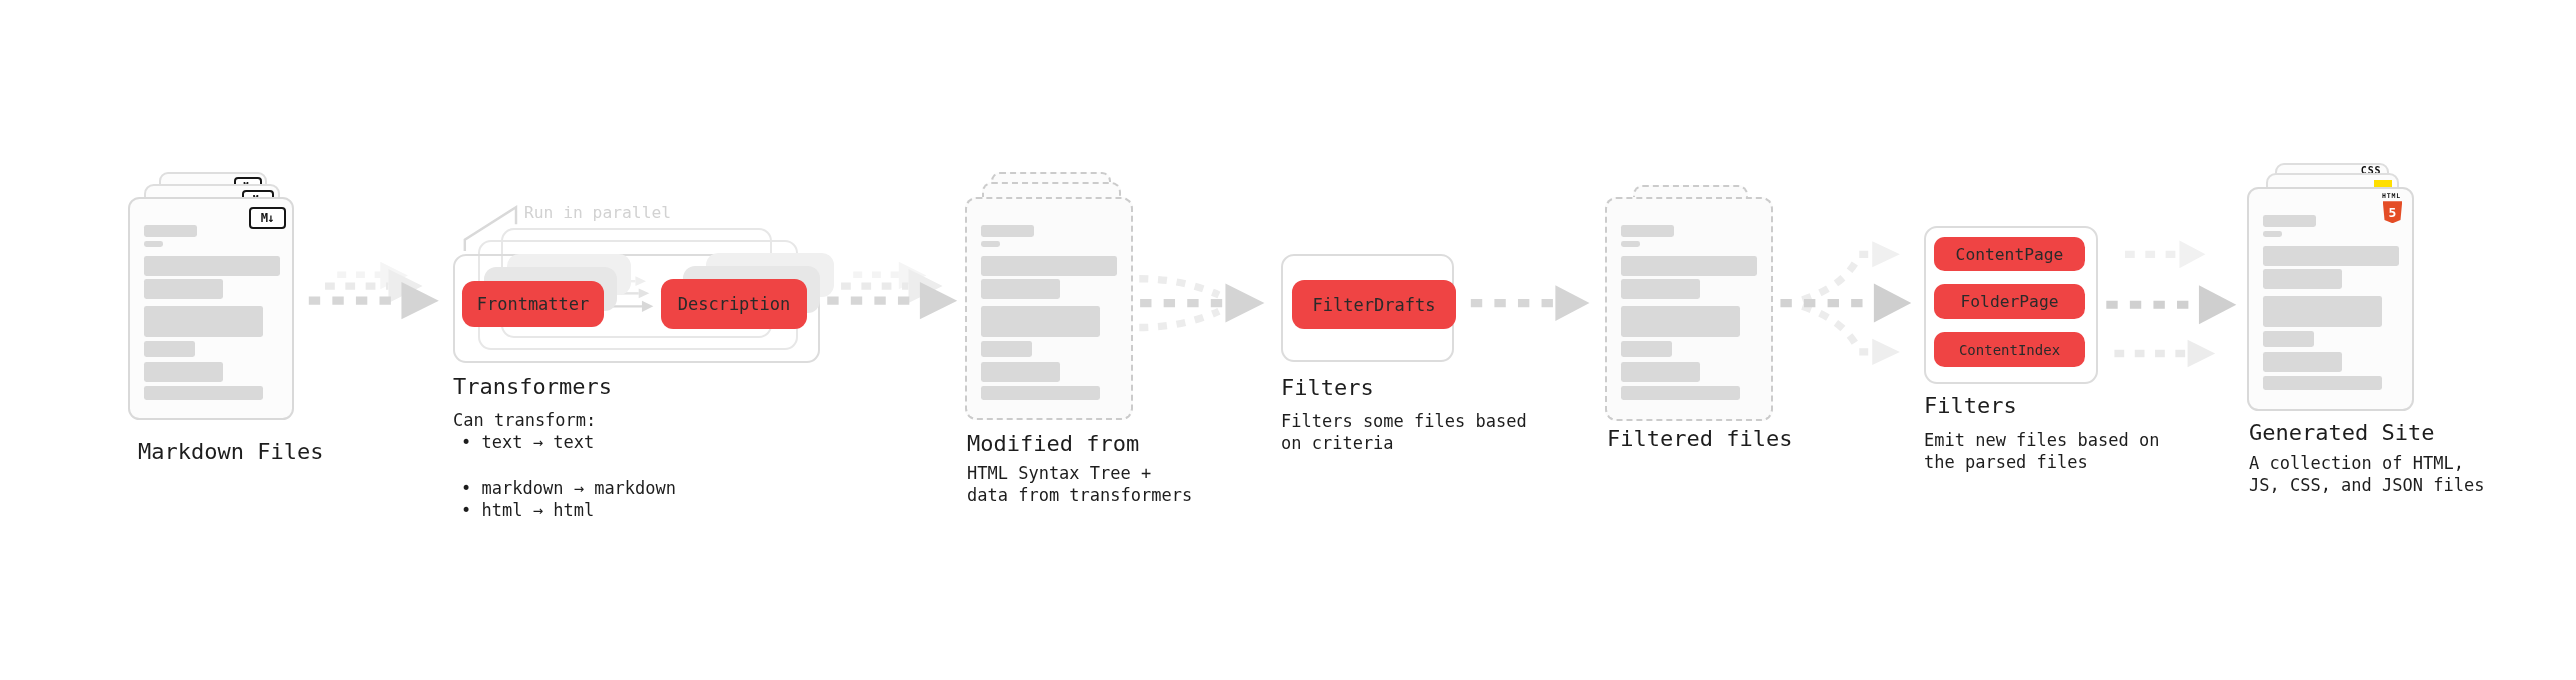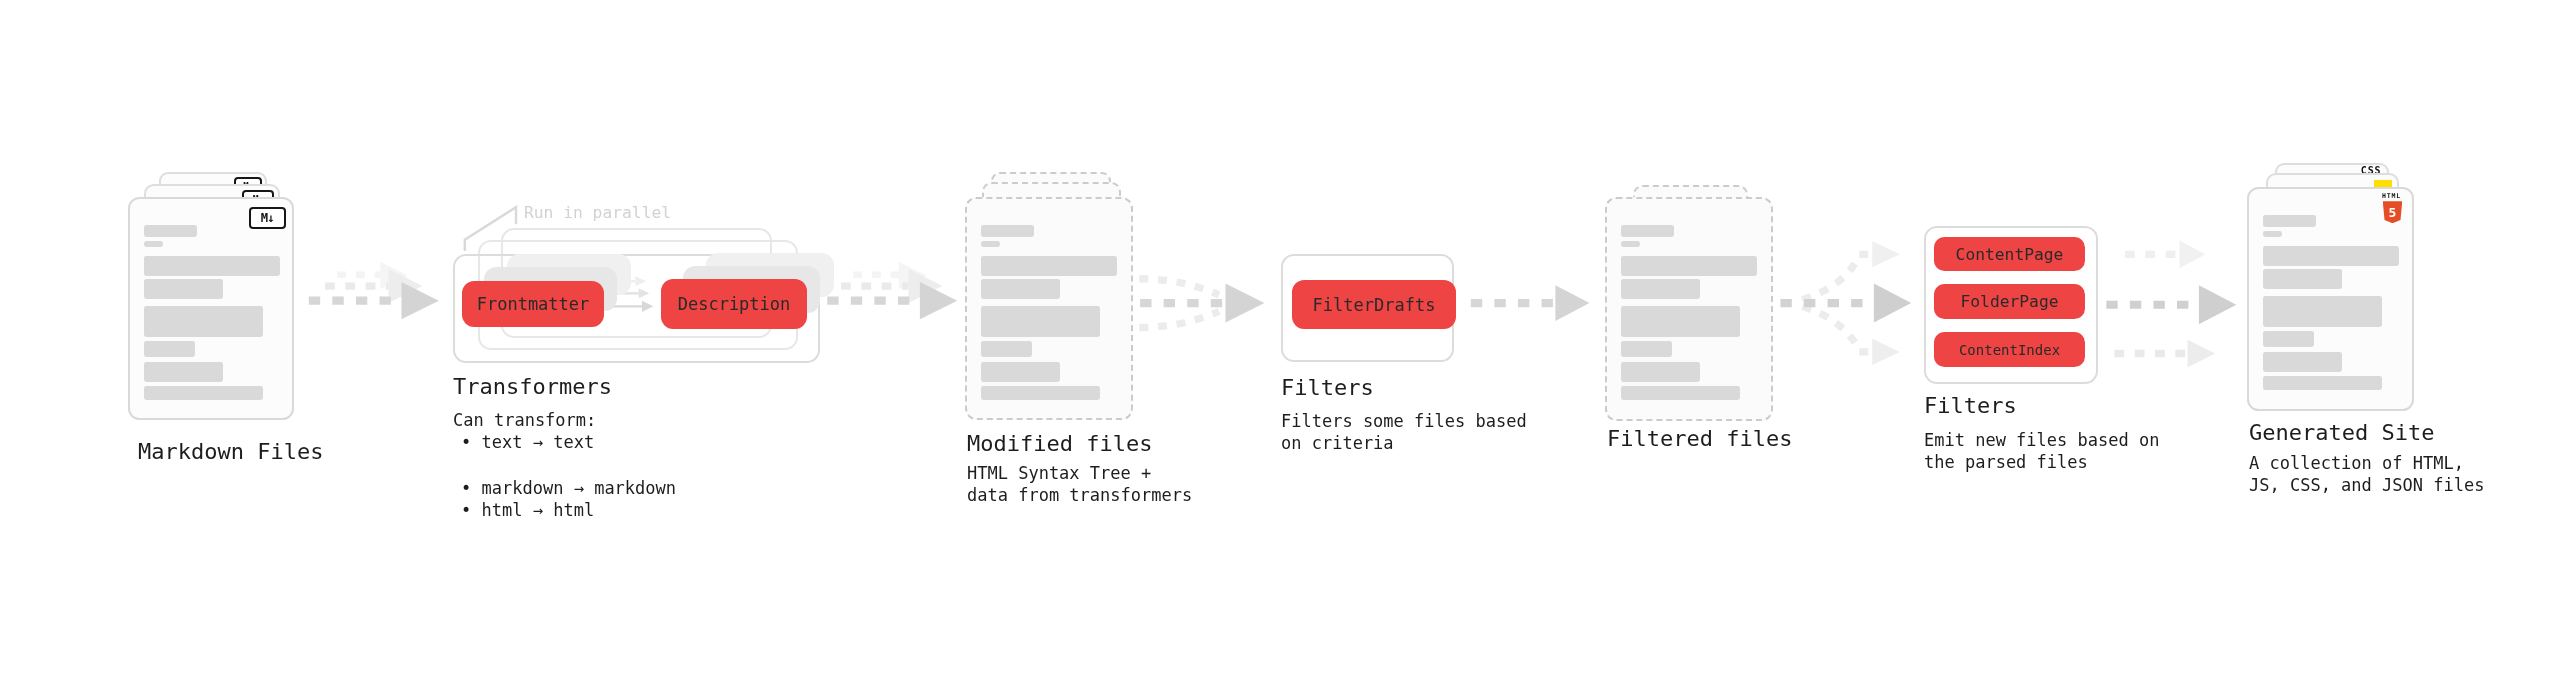--- a/index.html
+++ b/index.html
@@ -160,21 +160,21 @@
     <div class="card dashed skeleton" style="left:965px;top:197px;width:164px;height:219px;">
         <div class="bar" style="top: 26px; width: 53px; height: 12.2px;"></div>
         <div class="bar" style="top: 42px; width: 18.7px; height: 5.7px;"></div>
         <div class="bar" style="top: 57px; width: 136px; height: 20.3px;"></div>
         <div class="bar" style="top: 80px; width: 79px; height: 20.3px;"></div>
         <div class="bar" style="top: 107px; width: 119px; height: 31px;"></div>
         <div class="bar" style="top: 142px; width: 51px; height: 16.3px;"></div>
         <div class="bar" style="top: 163px; width: 79px; height: 19.5px;"></div>
         <div class="bar" style="top: 187px; width: 119px; height: 14px;"></div>
       </div>
-    <div class="stage-label" style="left:967px;top:431px;">Modified files</div>
+    <div class="stage-label" style="left:967px;top:431px;">Modified from</div>
     <div class="stage-desc" style="left:967px;top:462px;">
       <div>HTML Syntax Tree +</div>
       <div>data from transformers</div>
     </div>
   </div>
 
   <div>
     <div class="gbox" style="left:1281px;top:254px;width:169px;height:104px;background:#ffffff;"></div>
     <div class="pill" style="left:1292px;top:280px;width:164px;height:49px;">FilterDrafts</div>
     <div class="stage-label" style="left:1281px;top:375px;">Filters</div>

